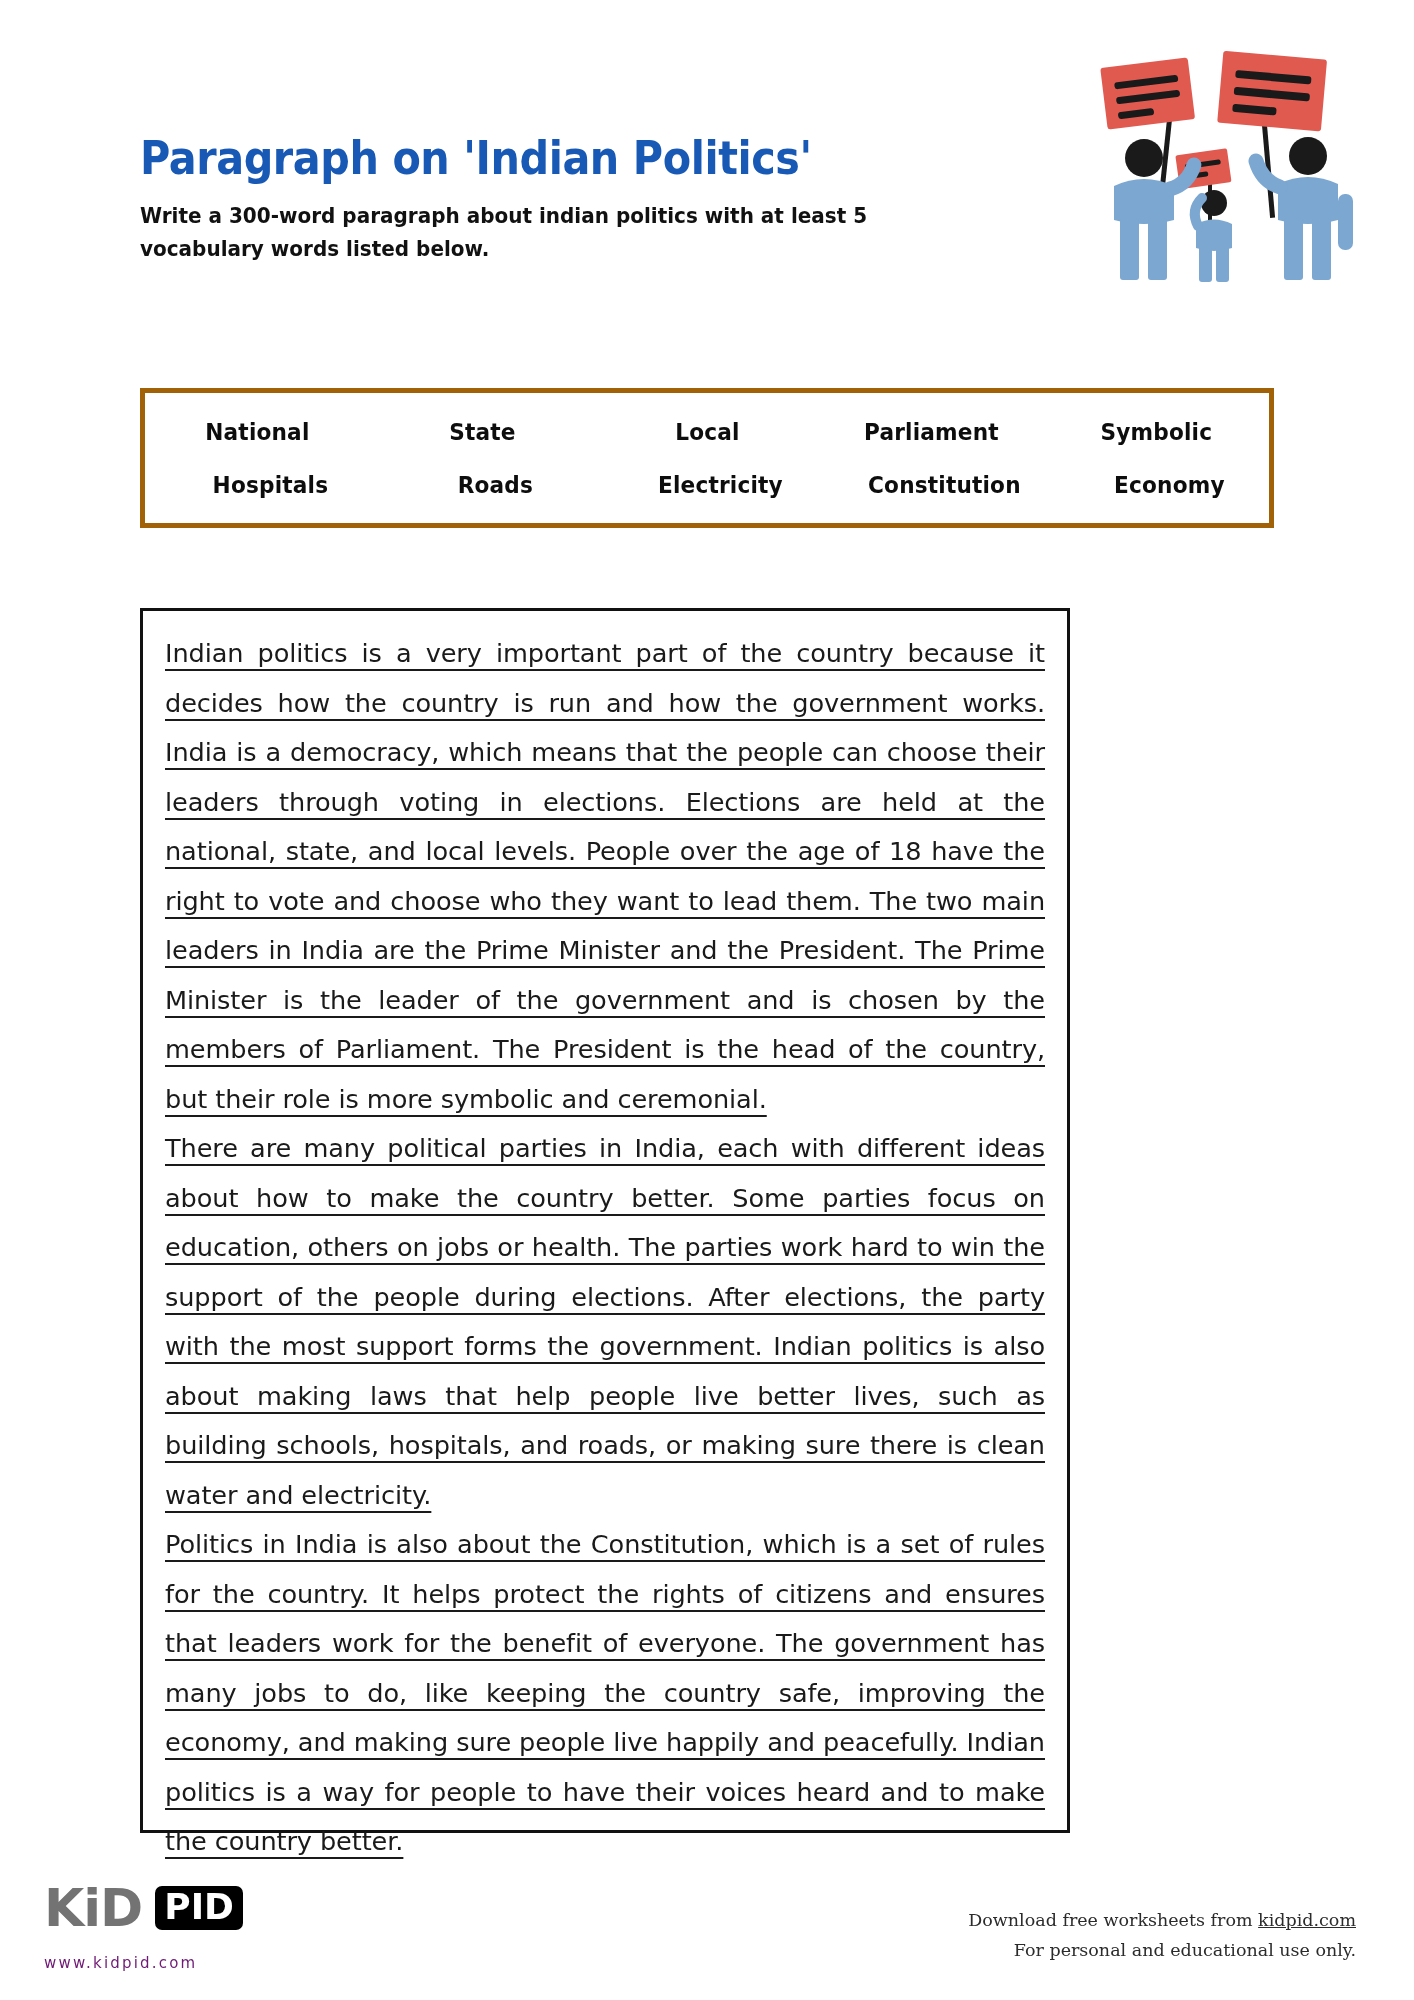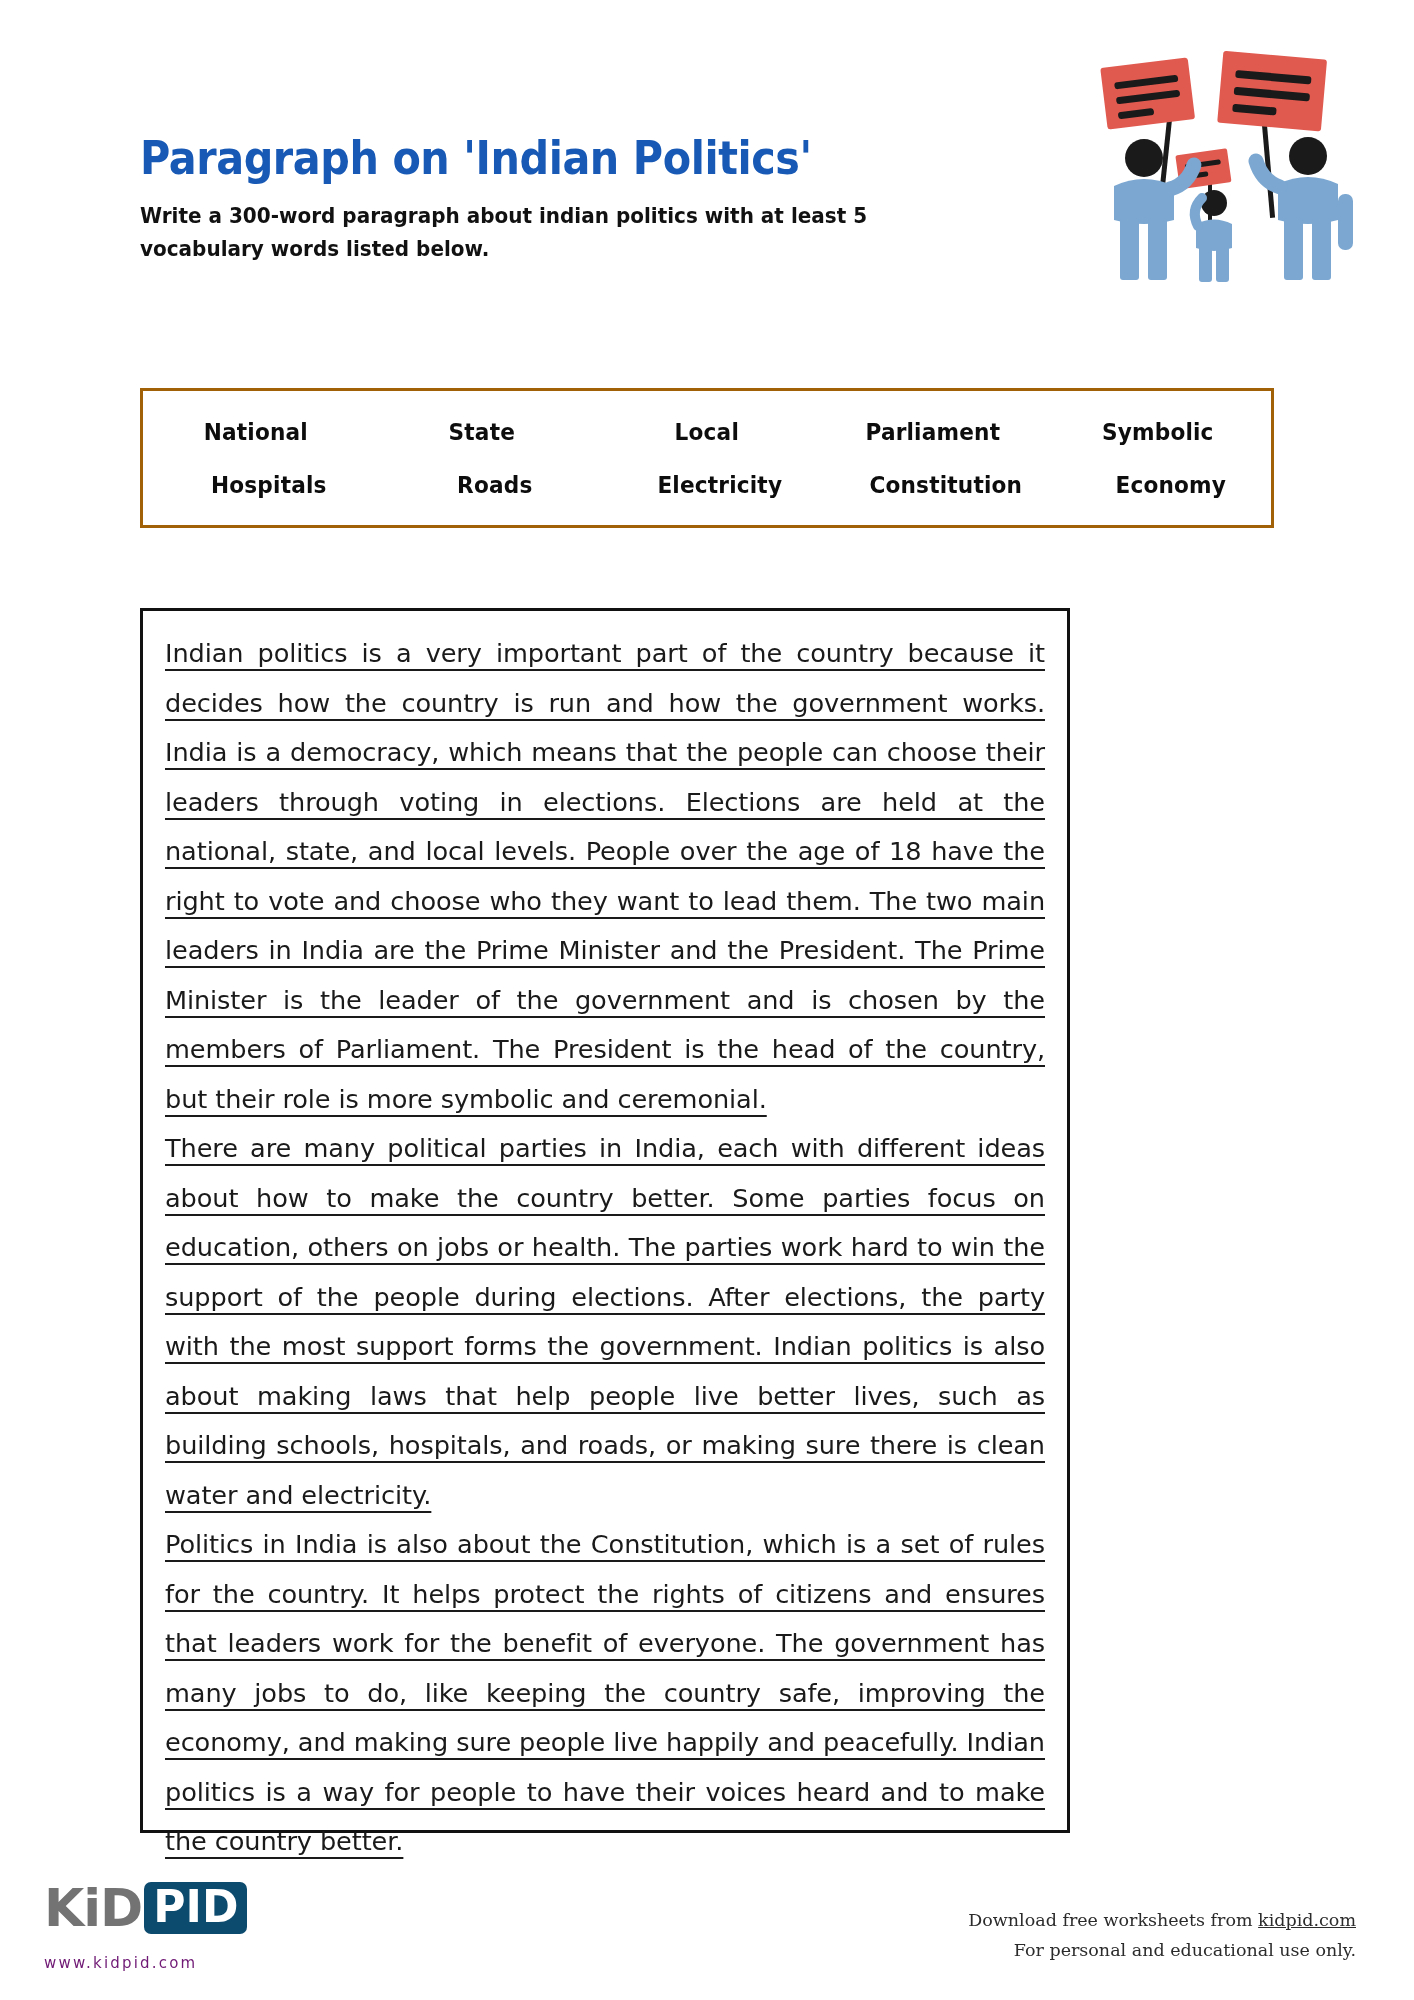--- a/index.html
+++ b/index.html
@@ -63,21 +63,21 @@
   }
   .illustration svg { display: block; width: 100%; height: 100%; }
 
   
   .vocab-box {
     position: absolute;
     left: 140px;
     top: 388px;
     width: 1134px;
     height: 140px;
-    border: 3px solid #a16207;
+    border: 5px solid #a16207;
     box-sizing: border-box;
     display: flex;
     flex-direction: column;
     justify-content: center;
   }
   .vocab-row {
     display: flex;
     width: 100%;
   }
   .vocab-row + .vocab-row { margin-top: 27px; padding-left: 13px; }
@@ -145,29 +145,29 @@
   .logo-kid {
     font-family: "DejaVu Sans", sans-serif;
     font-size: 52px;
     font-weight: 700;
     color: #737373;
     letter-spacing: -1px;
     line-height: 1;
   }
   .logo-pid {
     font-family: "DejaVu Sans", sans-serif;
-    font-size: 44px;
+    font-size: 36px;
     font-weight: 700;
     color: #ffffff;
-    background: #0c4a6e;
+    background: #000000;
     border-radius: 7px;
     padding: 3px 9px 5px 9px;
     letter-spacing: 0px;
     line-height: 1;
-    margin-left: 2px;
+    margin-left: 13px;
   }
   .logo-url {
     margin-top: 20px;
     font-family: "DejaVu Sans", sans-serif;
     font-size: 15px;
     color: #701a75;
     letter-spacing: 2.2px;
   }
   .footer-right {
     position: absolute;

